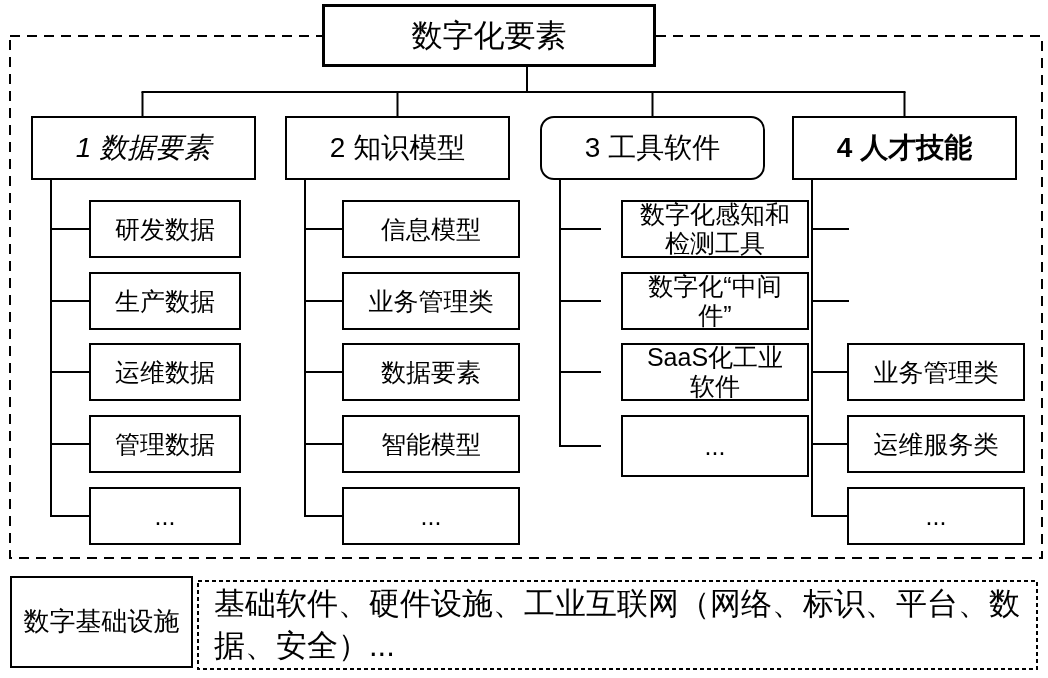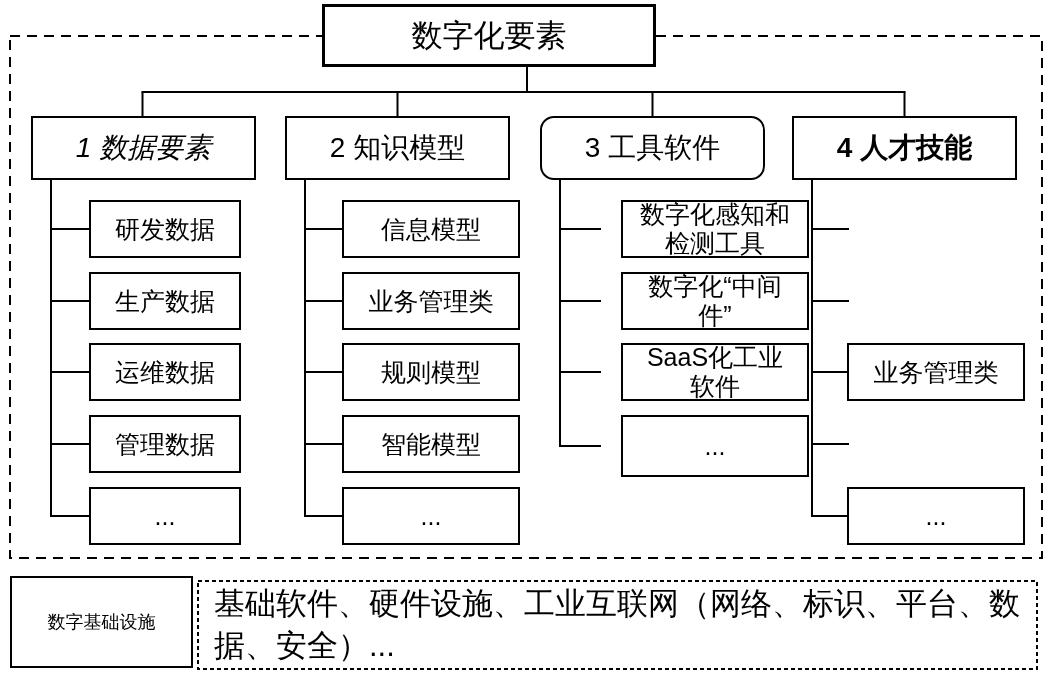--- a/index.html
+++ b/index.html
@@ -31,21 +31,21 @@
   .child-box   { height:58px; font-size:25px; }
   .col-1 { left:89px;  width:152px; }
   .col-2 { left:342px; width:178px;text-align:center; }
   .col-3 { left:621px; width:188px; }
   .col-4 { left:847px; width:178px; }
   .row-1 { top:200px; }  .row-2 { top:272px; }  .row-3 { top:343px; }
   .row-4 { top:415px; }  .row-5 { top:487px; }
   .tall  { height:62px; }
   .infra-label-box {
     left:10px; top:576px; width:183px; height:92px;
-    font-size:18px; z-index:1;
+    font-size:26px; z-index:1;
   }
   .infra-desc {
     position:absolute;
     left:198px; top:581px; width:840px; height:88px;
     box-sizing:border-box;
     display:flex; align-items:center;
     padding-left:16px;
     font-size:31px;
     z-index:1;
     background:transparent;
@@ -110,31 +110,32 @@
   <div class="box cat-box cat-4">4 人才技能</div>
 
   <div class="box child-box col-1 row-1">研发数据</div>
   <div class="box child-box col-1 row-2">生产数据</div>
   <div class="box child-box col-1 row-3">运维数据</div>
   <div class="box child-box col-1 row-4">管理数据</div>
   <div class="box child-box col-1 row-5">...</div>
 
   <div class="box child-box col-2 row-1">信息模型</div>
   <div class="box child-box col-2 row-2">业务管理类</div>
-  <div class="box child-box col-2 row-3">规则模型</div>
+  <div class="box child-box col-2 row-3">数据要素</div>
   <div class="box child-box col-2 row-4">智能模型</div>
   <div class="box child-box col-2 row-5">...</div>
 
   <div class="box child-box col-3 row-1">数字化感知和
 检测工具</div>
   <div class="box child-box col-3 row-2">数字化“中间
 件”</div>
   <div class="box child-box col-3 row-3">SaaS化工业
 软件</div>
   <div class="box child-box col-3 row-4 tall">...</div>
 
   <div class="box child-box col-4 row-3">业务管理类</div>
+  <div class="box child-box col-4 row-4">运维服务类</div>
   <div class="box child-box col-4 row-5">...</div>
 
   <div class="box infra-label-box">数字基础设施</div>
   <div class="infra-desc">基础软件、硬件设施、工业互联网（网络、标识、平台、数据、安全）...</div>
 
 </div>
 
 </body></html>

